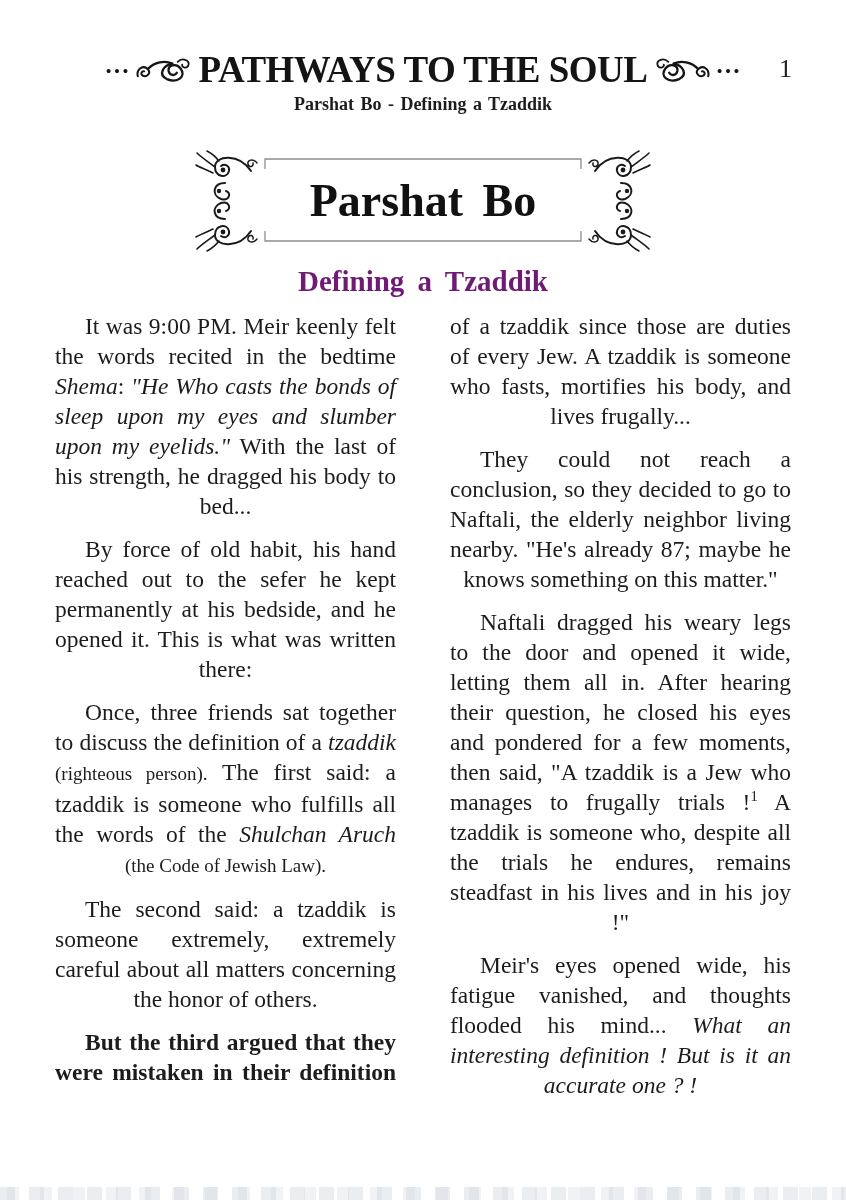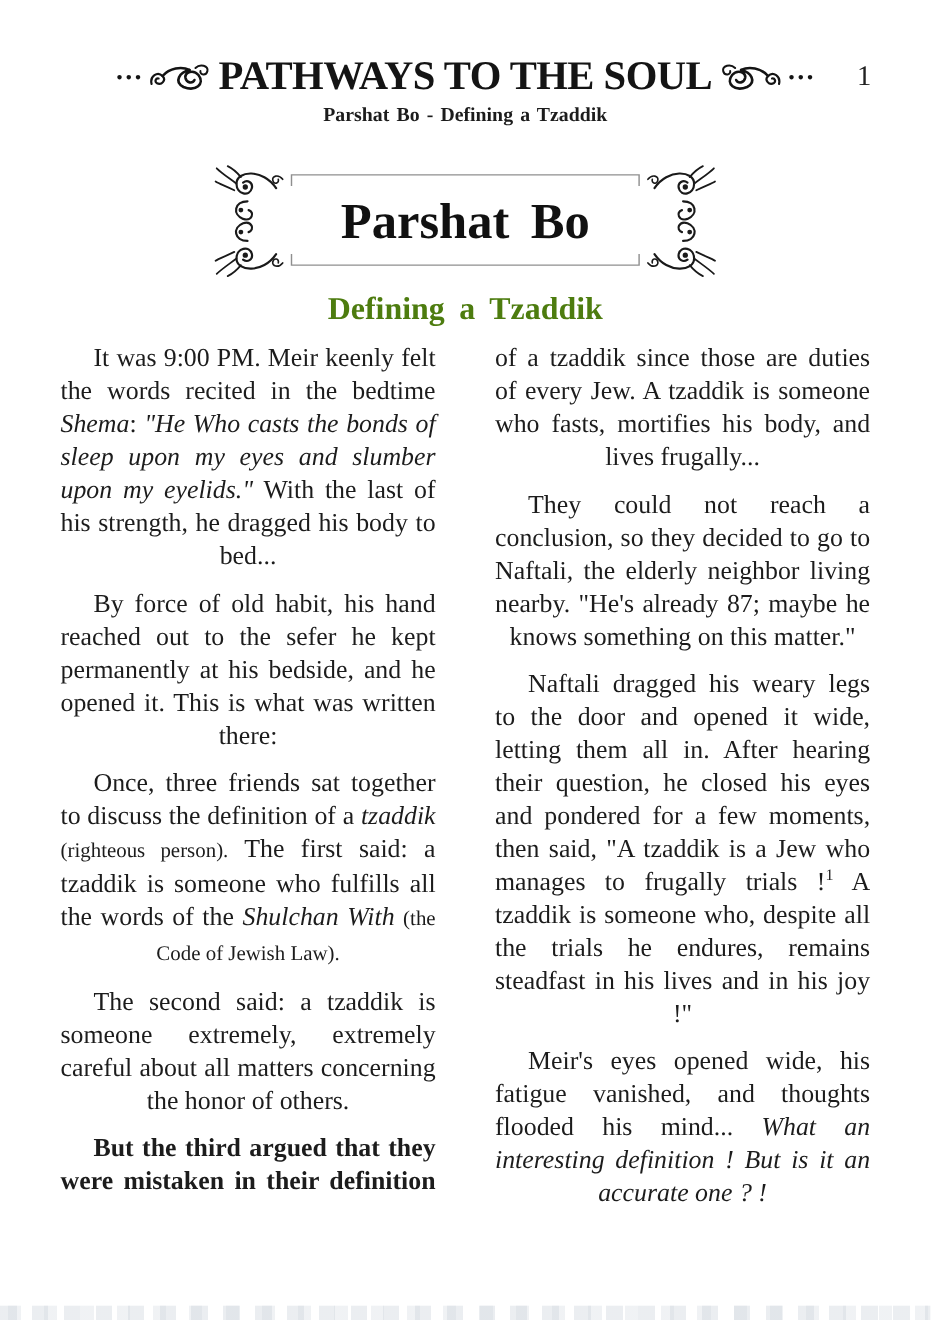--- a/index.html
+++ b/index.html
@@ -26,21 +26,21 @@
   .titlebox { position:relative; width:464px; height:106px; margin:32px auto 0; }
   .titlebox svg.frame { position:absolute; left:0; top:0; }
   .box-title {
     position:absolute; left:0; top:0; right:0; bottom:0;
     display:flex; align-items:center; justify-content:center;
     font-size:46px; font-weight:bold; word-spacing:8px; color:#111;text-align:right;
   }
 
   .section-heading {
     text-align:center; font-size:29px; font-weight:bold;
-    word-spacing:6px; margin-top:12px; color:#4d7c0f;
+    word-spacing:6px; margin-top:12px; color:#701a75;
   }
 
   .columns { display:flex; gap:54px; padding:0 55px; margin-top:13px; }
   .col { flex:1; font-size:23.5px; line-height:30px; }
   .col p {
     margin:0 0 13px; text-indent:30px;
     text-align:justify; text-align-last:center;
   }
   .col p.noindent { text-indent:0; }
   .col p.split { text-align-last:justify;font-weight:bold; }
@@ -124,21 +124,21 @@
     </span>
     <div class="box-title">Parshat Bo</div>
   </div>
 
   <div class="section-heading">Defining a Tzaddik</div>
 
   <div class="columns">
     <div class="col">
         <p><span>It was 9:00 PM. Meir keenly felt the words recited in the bedtime </span><span class="it">Shema</span><span>: </span><span class="it">"He Who casts the bonds of sleep upon my eyes and slumber upon my eyelids."</span><span> With the last of his strength, he dragged his body to bed...</span></p>
         <p><span>By force of old habit, his hand reached out to the sefer he kept permanently at his bedside, and he opened it. This is what was written there:</span></p>
-        <p><span>Once, three friends sat together to discuss the definition of a </span><span class="it">tzaddik</span><span> </span><span class="small">(righteous person).</span><span> The first said: a tzaddik is someone who fulfills all the words of the </span><span class="it">Shulchan With</span><span> </span><span class="small">(the Code of Jewish Law).</span></p>
+        <p><span>Once, three friends sat together to discuss the definition of a </span><span class="it">tzaddik</span><span> </span><span class="small">(righteous person).</span><span> The first said: a tzaddik is someone who fulfills all the words of the </span><span class="it">Shulchan Aruch</span><span> </span><span class="small">(the Code of Jewish Law).</span></p>
         <p><span>The second said: a tzaddik is someone extremely, extremely careful about all matters concerning the honor of others.</span></p>
         <p class="split"><span>But the third argued that they were mistaken in their definition</span></p>
       </div>
     <div class="col">
         <p class="noindent"><span>of a tzaddik since those are duties of every Jew. A tzaddik is someone who fasts, mortifies his body, and lives frugally...</span></p>
         <p><span>They could not reach a conclusion, so they decided to go to Naftali, the elderly neighbor living nearby. "He's already 87; maybe he knows something on this matter."</span></p>
         <p><span>Naftali dragged his weary legs to the door and opened it wide, letting them all in. After hearing their question, he closed his eyes and pondered for a few moments, then said, "A tzaddik is a Jew who manages to frugally trials !</span><sup>1</sup><span> A tzaddik is someone who, despite all the trials he endures, remains steadfast in his lives and in his joy !"</span></p>
         <p><span>Meir's eyes opened wide, his fatigue vanished, and thoughts flooded his mind... </span><span class="it">What an interesting definition ! But is it an accurate one ? !</span></p>
       </div>
   </div>

